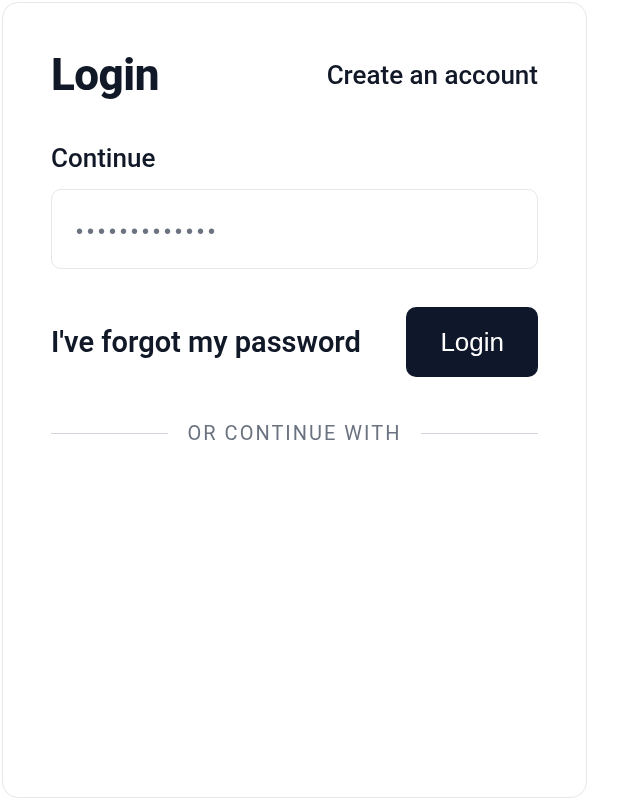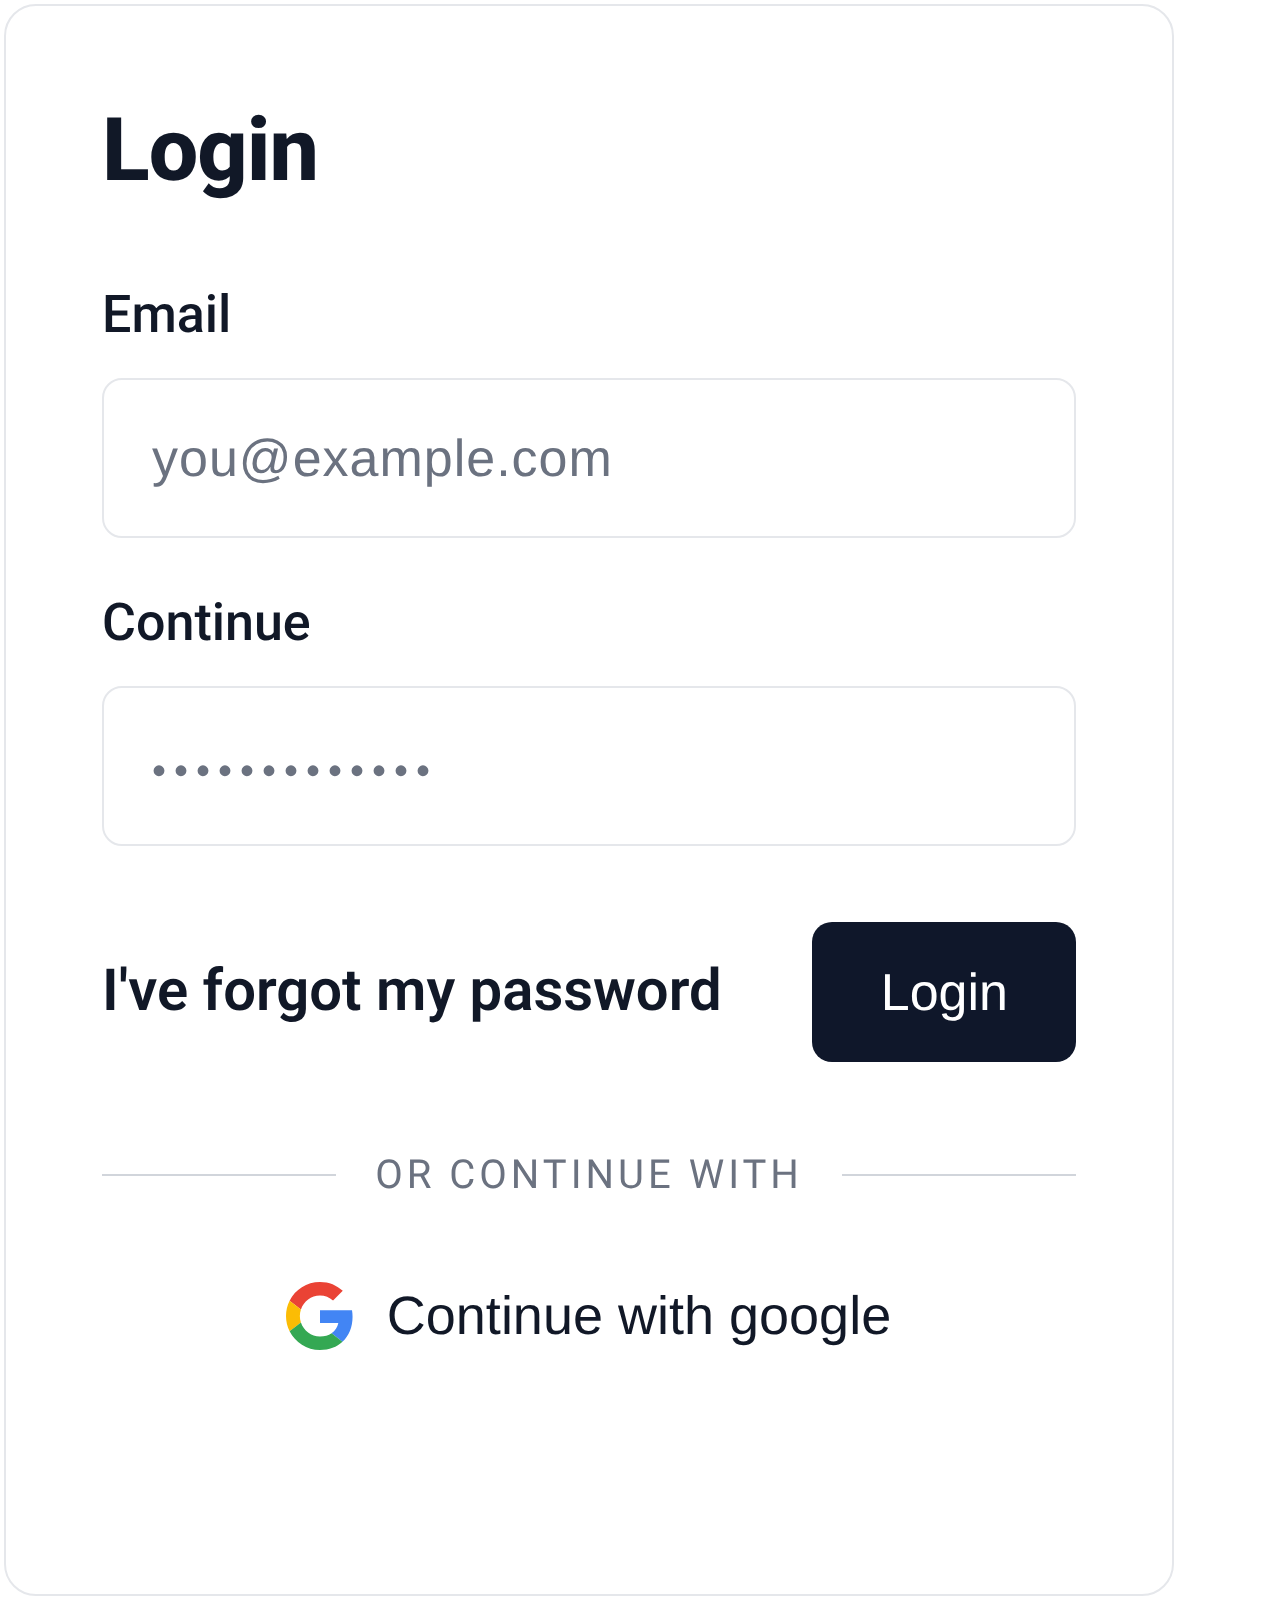--- a/index.html
+++ b/index.html
@@ -125,49 +125,34 @@
   }
   .google-icon { width: 34px; height: 34px; display: block; }
 </style>
 </head>
 <body>
 
 <div class="card">
 
   <div class="header-row">
     <div class="title">Login</div>
+    <div class="create-link">Create an account</div>
   </div>
 
-  <div class="field-block">
-    <label class="field-label">Email</label>
-    <input class="text-input" type="text" placeholder="you@example.com" style="">
-  </div>
 
   <div class="field-block">
     <label class="field-label">Continue</label>
     <input class="text-input" type="password" placeholder="•••••••••••••" style="">
   </div>
 
   <div class="action-row">
     <div class="forgot-link">I've forgot my password</div>
     <button class="login-btn">Login</button>
   </div>
 
   <div class="divider-row">
     <div class="divider-line"></div>
     <div class="divider-text">OR CONTINUE WITH</div>
     <div class="divider-line"></div>
   </div>
 
-  <button class="google-btn">
-    <span>
-      <svg class="google-icon" viewBox="0 0 48 48">
-        <path fill="#EA4335" d="M24 9.5c3.54 0 6.71 1.22 9.21 3.6l6.85-6.85C35.9 2.38 30.47 0 24 0 14.62 0 6.51 5.38 2.56 13.22l7.98 6.19C12.43 13.72 17.74 9.5 24 9.5z"></path>
-        <path fill="#4285F4" d="M46.98 24.55c0-1.57-.15-3.09-.38-4.55H24v9.02h12.94c-.58 2.96-2.26 5.48-4.78 7.18l7.73 6c4.51-4.18 7.09-10.36 7.09-17.65z"></path>
-        <path fill="#FBBC05" d="M10.53 28.59c-.48-1.45-.76-2.99-.76-4.59s.27-3.14.76-4.59l-7.98-6.19C.92 16.46 0 20.12 0 24c0 3.88.92 7.54 2.56 10.78l7.97-6.19z"></path>
-        <path fill="#34A853" d="M24 48c6.48 0 11.93-2.13 15.89-5.81l-7.73-6c-2.15 1.45-4.92 2.3-8.16 2.3-6.26 0-11.57-4.22-13.47-9.91l-7.98 6.19C6.51 42.62 14.62 48 24 48z"></path>
-        <path fill="none" d="M0 0h48v48H0z"></path>
-      </svg>
-    </span>
-    <span>Continue with google</span>
-  </button>
 
 </div>
 
 </body></html>

